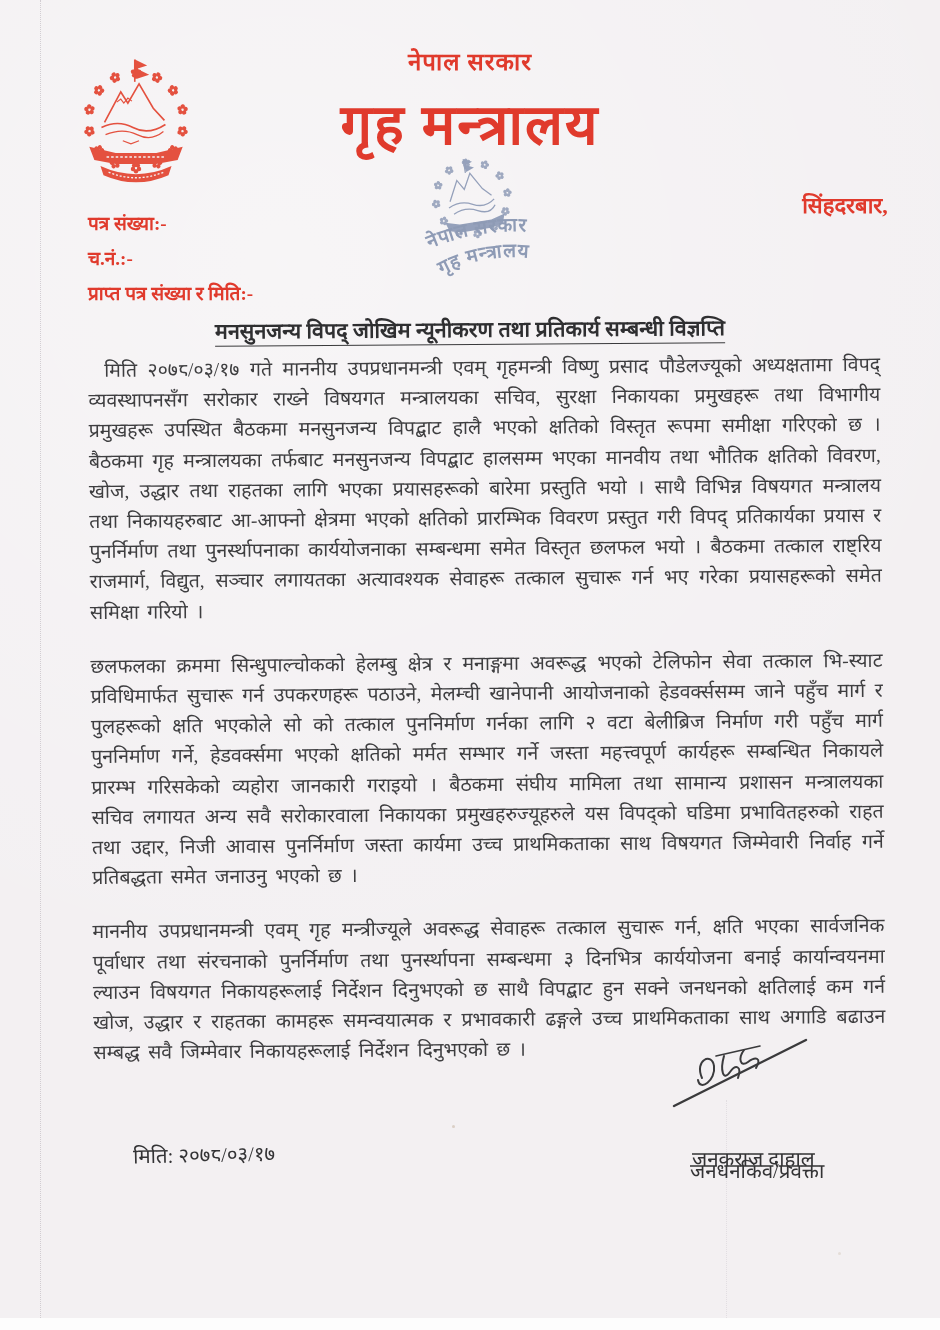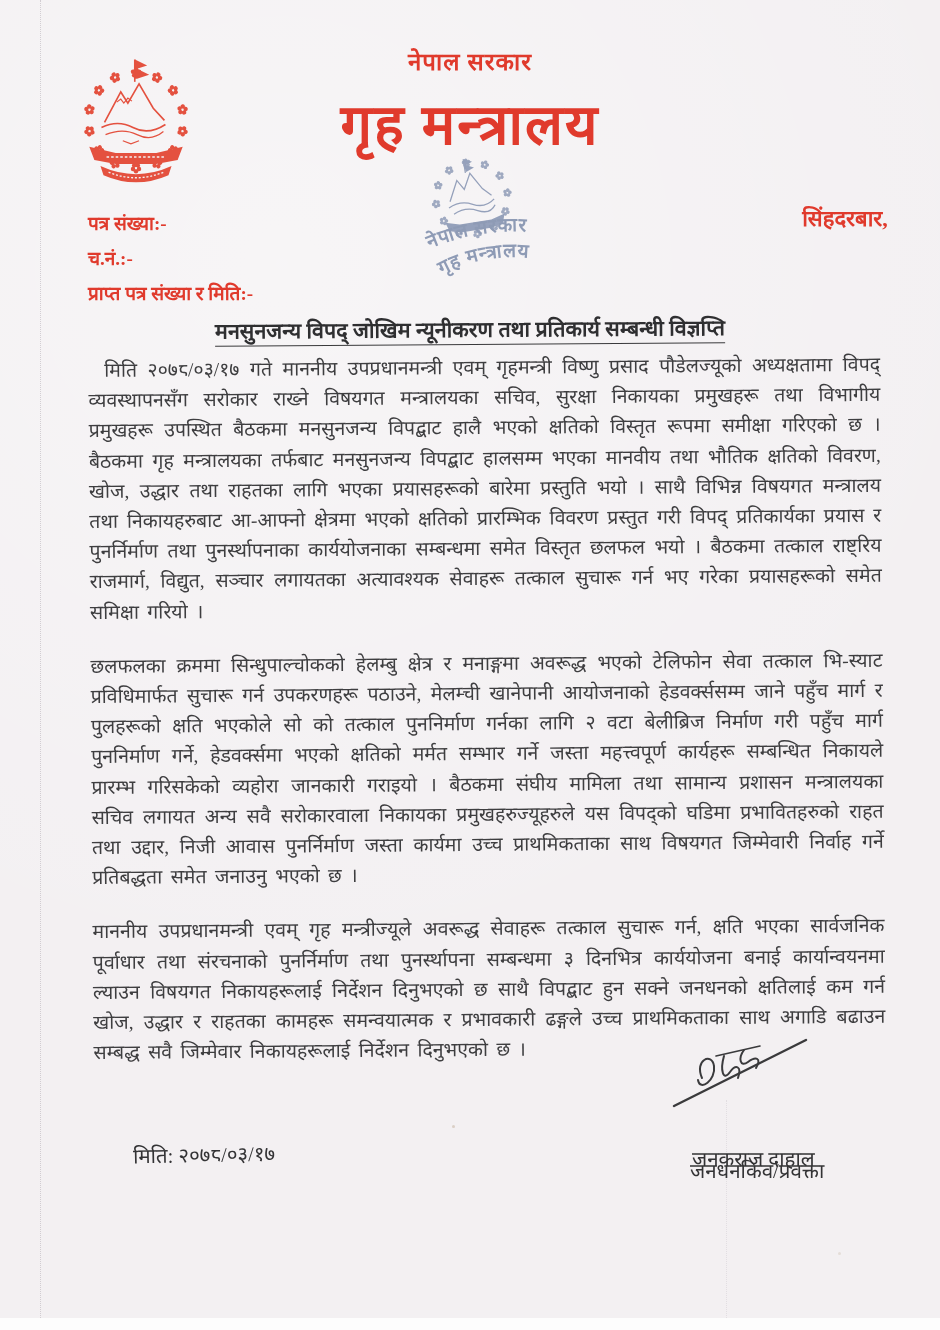--- a/index.html
+++ b/index.html
@@ -33,21 +33,21 @@
   }
   .ministry-title{
     position:absolute;left:0;top:84px;width:940px;text-align:center;
     color:var(--accent-red);font-size:56px;font-weight:bold;letter-spacing:2px;
   }
   .stamp{
     position:absolute;left:398px;top:146px;width:156px;height:158px;
     transform:rotate(-9deg);opacity:.85;
   }
   .address-block{
-    position:absolute;left:762px;top:203px;width:166px;text-align:center;
+    position:absolute;left:762px;top:190px;width:166px;text-align:center;
     color:var(--accent-red);font-size:22px;font-weight:bold;line-height:32px;
   }
   .ref-block{
     position:absolute;left:88px;top:206px;width:300px;
     color:var(--accent-red);font-size:19px;font-weight:bold;line-height:35px;font-family:Liberation Serif, serif;
   }
   .doc-title{
     position:absolute;left:0;top:314px;width:940px;text-align:center;
     color:#2f2f31;font-size:21.5px;font-weight:bold;
     transform:rotate(-.4deg);

